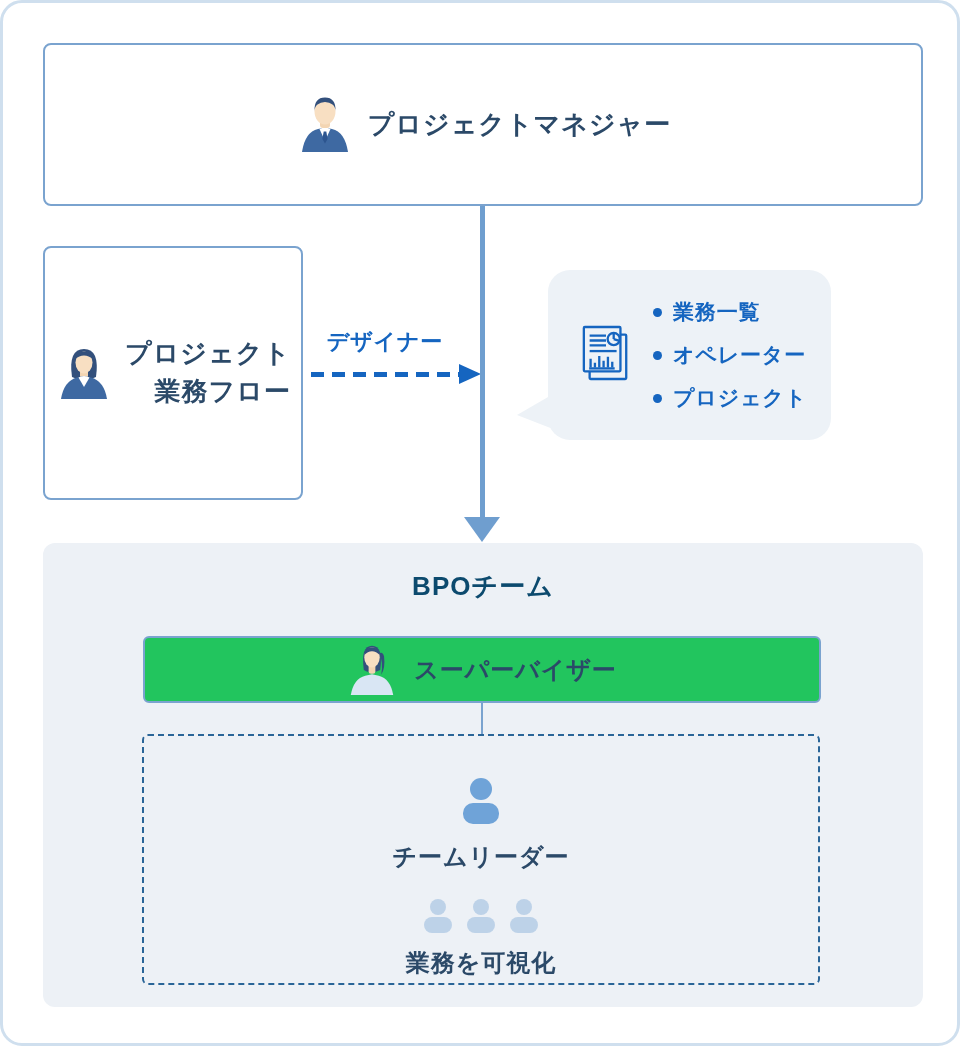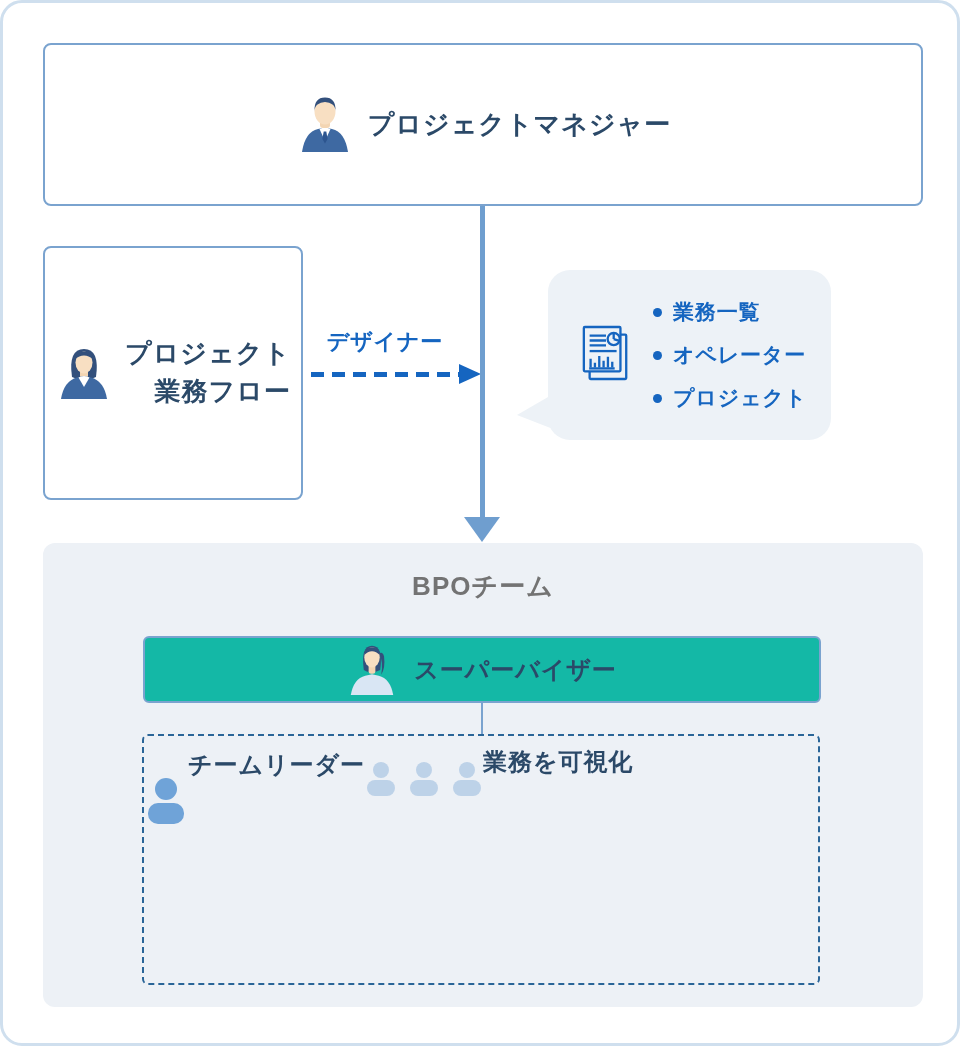--- a/index.html
+++ b/index.html
@@ -52,35 +52,35 @@
   .bullet-list { display: flex; flex-direction: column; gap: 15px; }
   .bullet-item { display: flex; align-items: center; gap: 11px; }
   .bullet-item .dot { width: 9px; height: 9px; border-radius: 50%; background: #1565c0; flex: 0 0 auto; }
   .bullet-item .txt { font-size: 21px; }
 
   
   #bpo-panel {
     position: absolute; left: 40px; top: 540px; width: 880px; height: 464px;
     background: #edf1f6; border-radius: 12px;
   }
-  #bpo-title { position: absolute; left: 0; top: 26px; width: 100%; text-align: center; font-size: 26px; color: #737373; }
+  #bpo-title { position: absolute; left: 0; top: 26px; width: 100%; text-align: center; font-size: 26px; color: #0c4a6e; }
 
   #supervisor-box {
     position: absolute; left: 100px; top: 93px; width: 678px; height: 67px;
-    background: #14b8a6; border: 2px solid #7aa3cf; border-radius: 6px;
+    background: #22c55e; border: 2px solid #7aa3cf; border-radius: 6px;
     display: flex; flex-direction: row; align-items: center; justify-content: center; gap: 17px;
   }
   #supervisor-box .lbl { font-size: 24px; }
 
   #sv-connector { position: absolute; left: 438px; top: 160px; width: 2px; height: 31px; background: #7aa3cf; }
 
   #team-box {
     position: absolute; left: 99px; top: 191px; width: 678px; height: 251px;
     border: 2px dashed #2a6598; border-radius: 6px;
-    display: flex; flex-direction: row; 
+    display: flex; flex-direction: column; align-items: center;
   }
   #leader-icon { margin-top: 42px; }
   #leader-label { margin-top: 13px; font-size: 24px; }
   .operators-row { margin-top: 26px; display: flex; gap: 11px; }
   #operator-label { margin-top: 10px; font-size: 24px; }
 </style>
 </head>
 <body>
 
 <div class="canvas">

